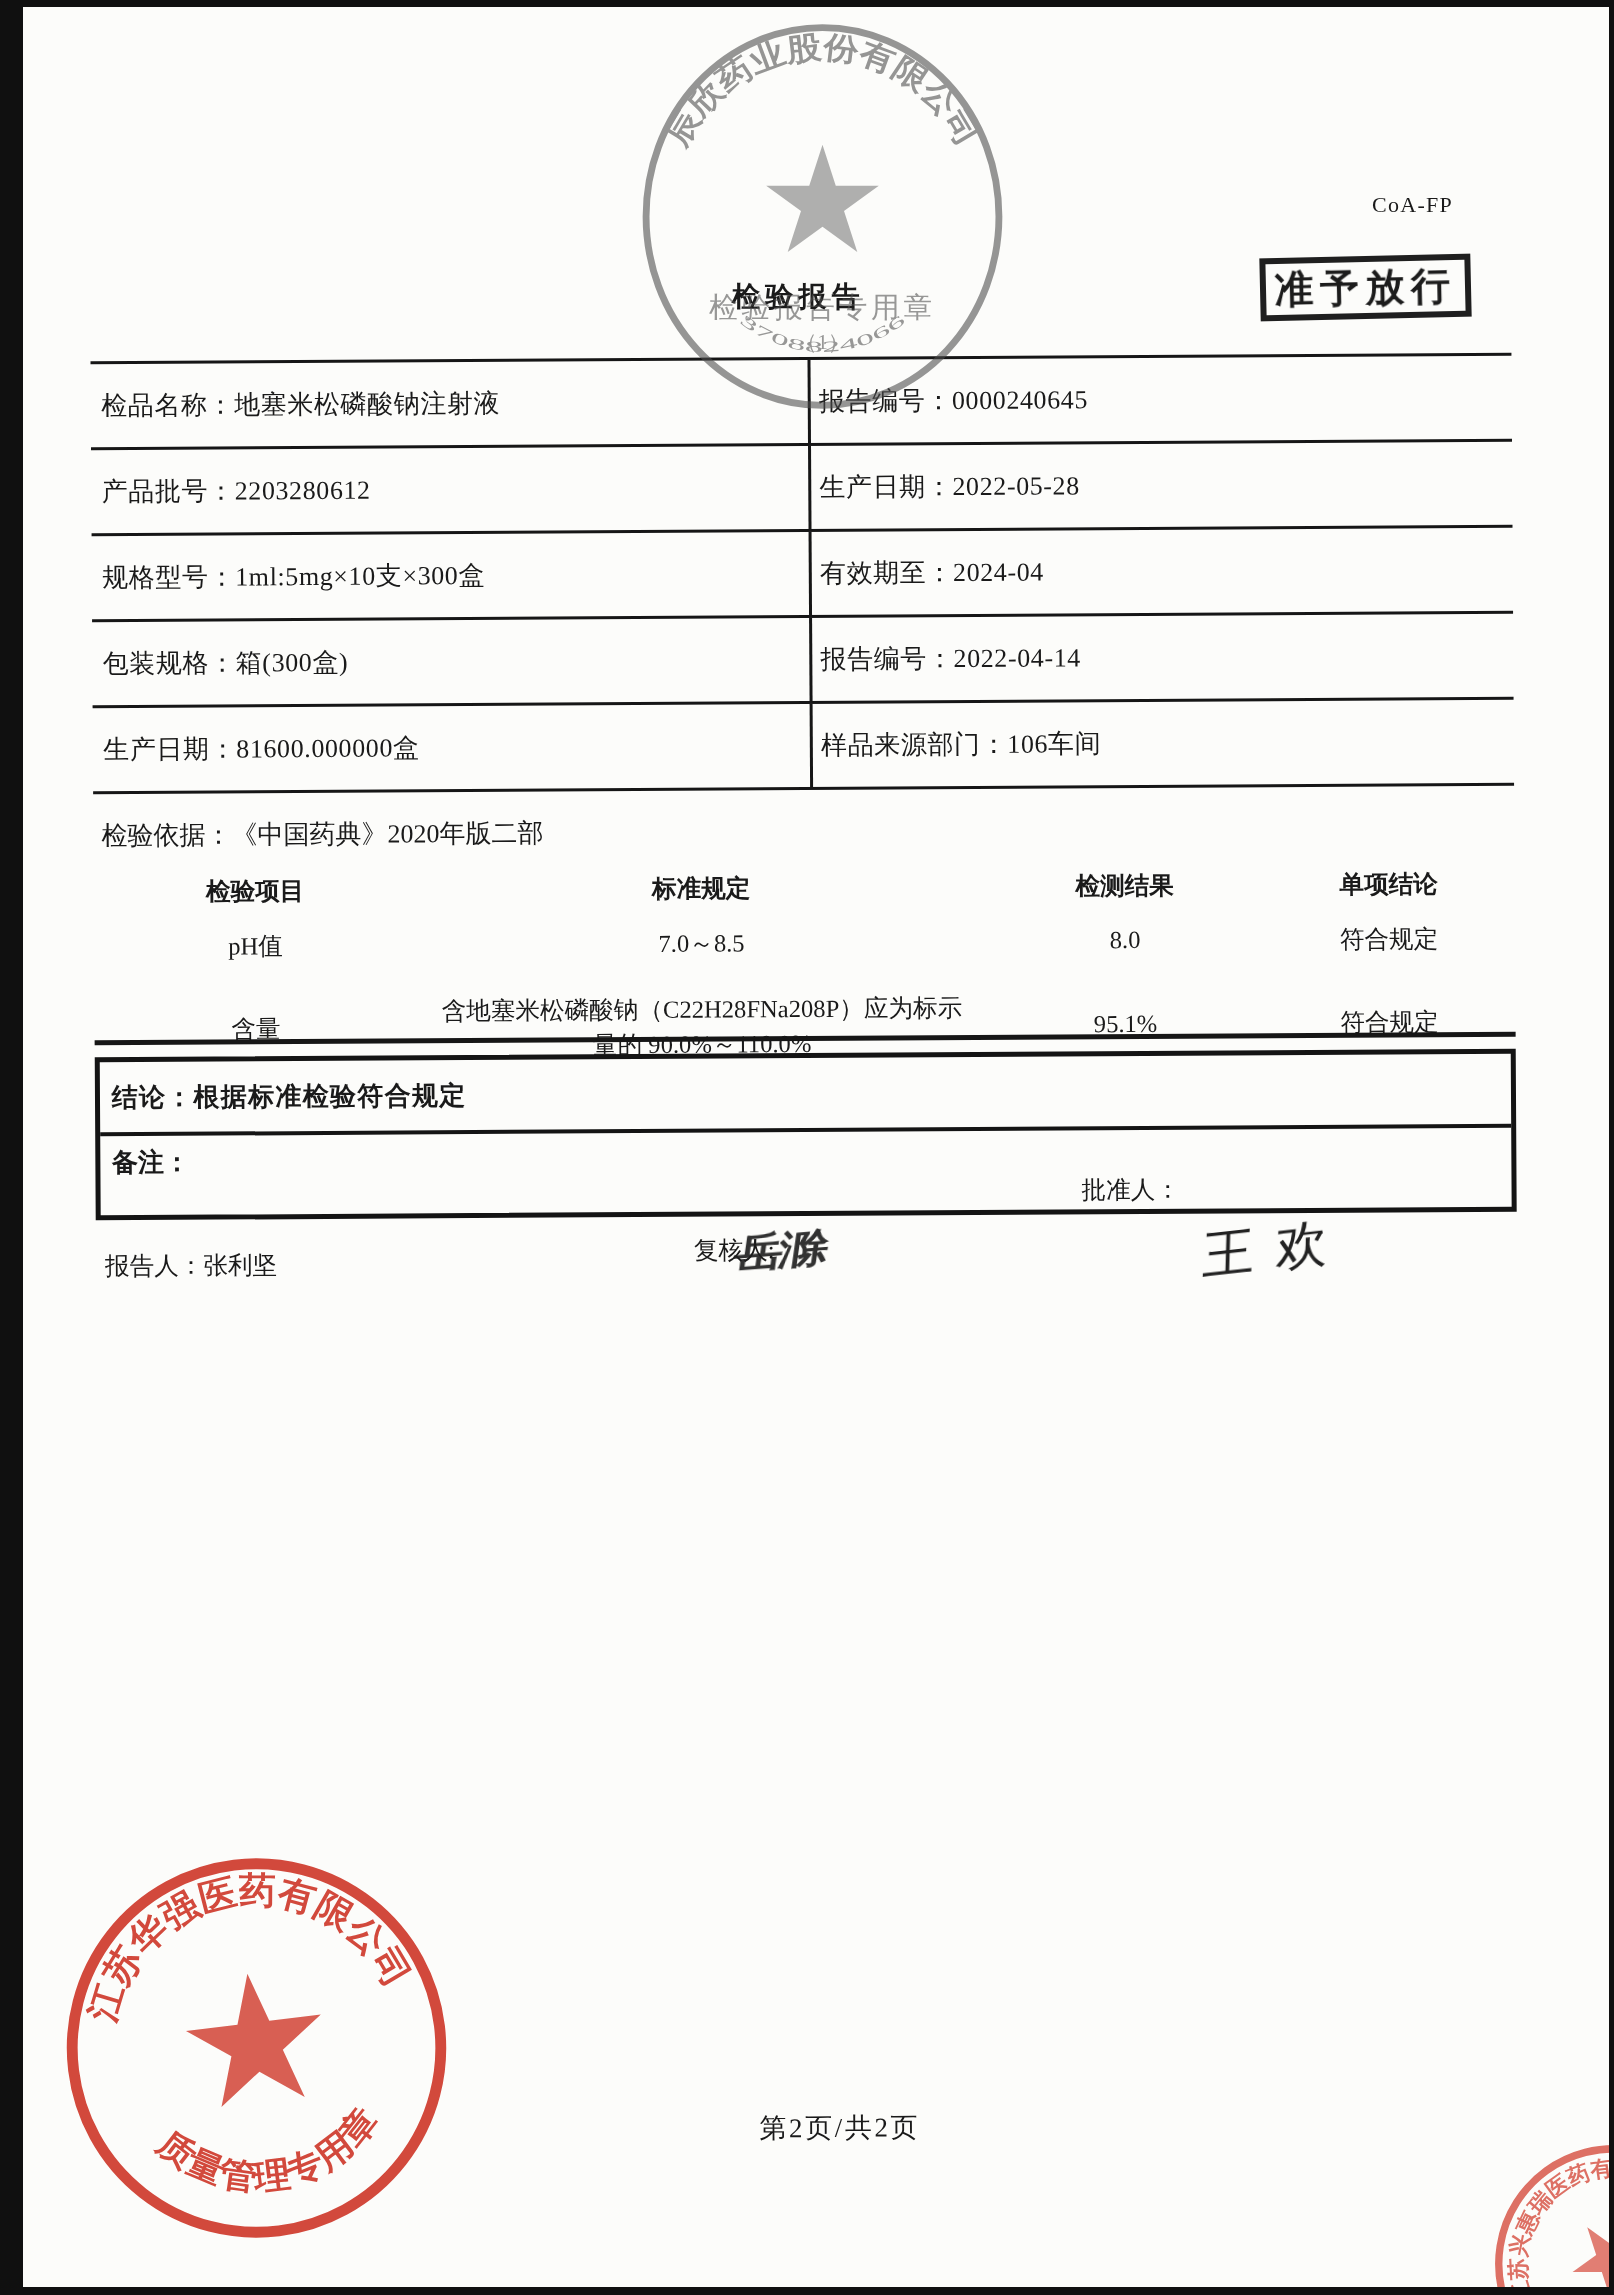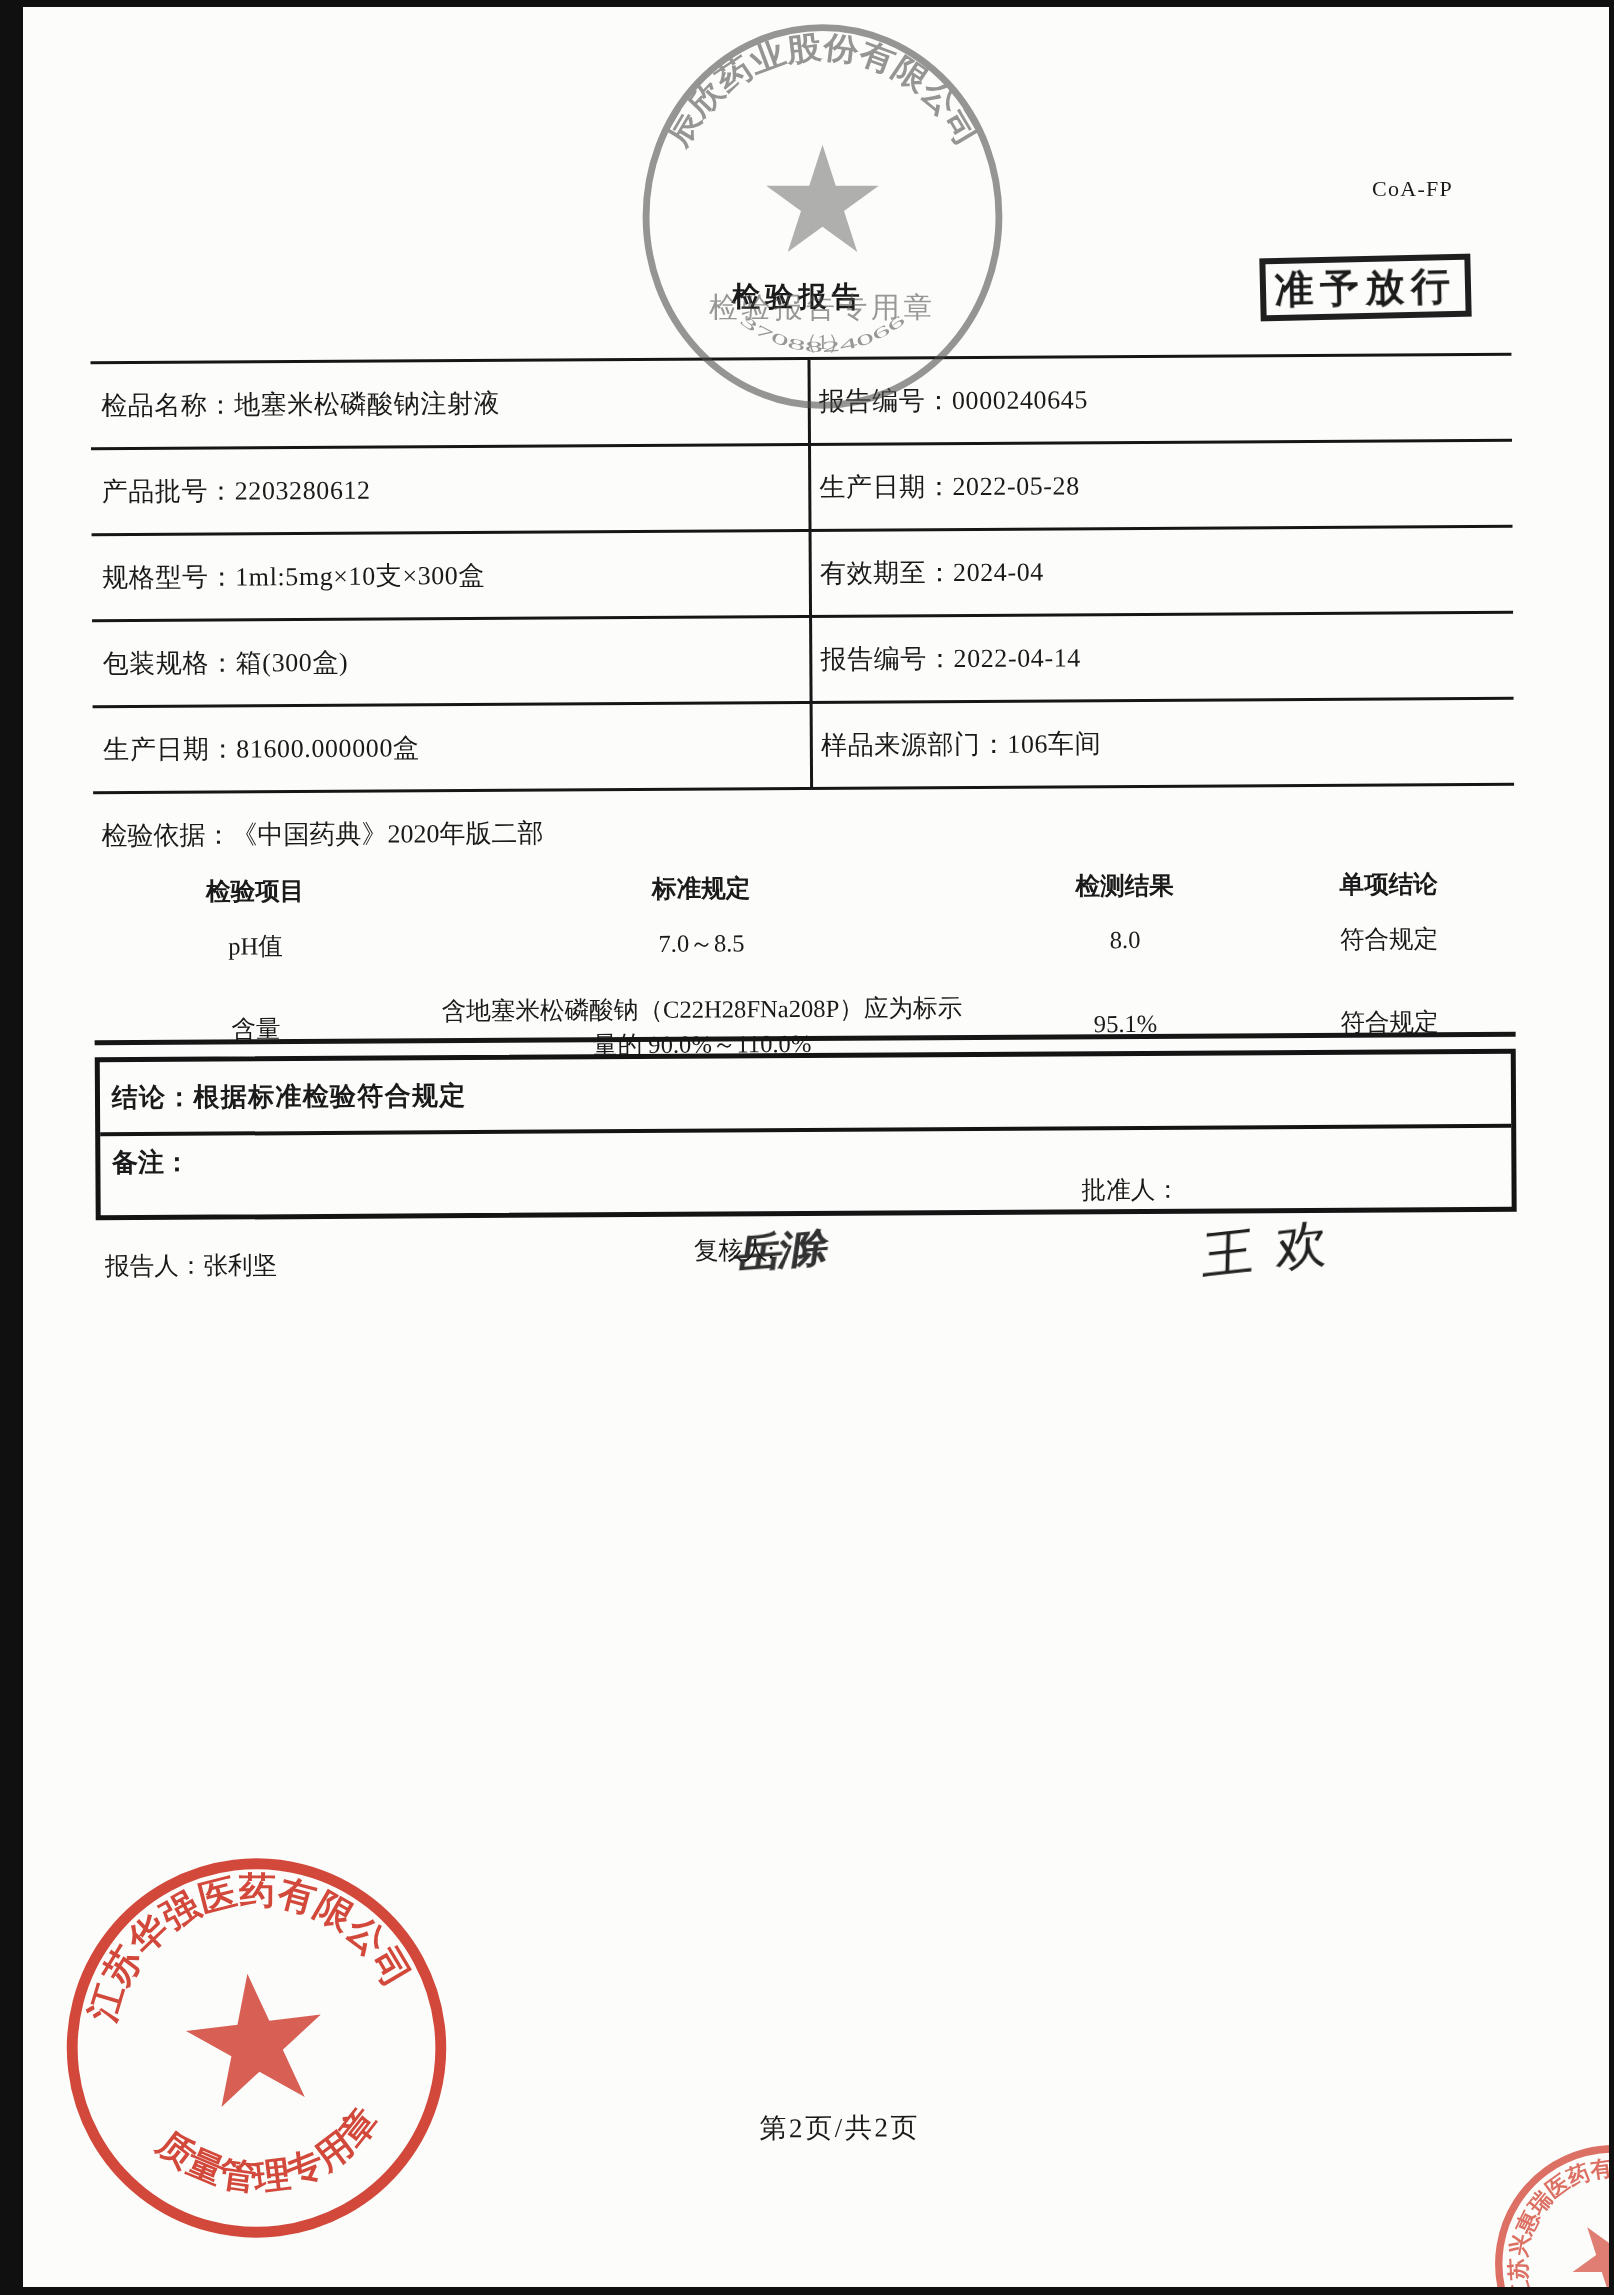--- a/index.html
+++ b/index.html
@@ -18,21 +18,21 @@
   .edge.right{right:0;top:0;width:5.2px;height:2295px;}
   .edge.bottom{left:0;bottom:0;width:1614px;height:8.4px;}
 
   .abs{position:absolute;}
   .tilt{position:absolute;inset:0;transform:rotate(-0.35deg);transform-origin:50% 55%;}
 
   .doc-title{
     top:188px;left:362px;width:873px;text-align:center;
     font-size:32px;font-weight:700;letter-spacing:2.6px;z-index:4;
   }
-  .coa{top:176px;left:1372px;width:168px;font-size:22px;letter-spacing:1.3px;z-index:4;}
+  .coa{top:192px;left:1372px;width:168px;font-size:22px;letter-spacing:1.3px;z-index:4;}
   .doc-subtitle{
     top:278px;left:637px;width:323px;text-align:center;
     font-size:28px;font-weight:700;letter-spacing:5.2px;z-index:4;
   }
   .release-stamp{
     top:256px;left:1260px;width:211px;height:63px;
     border:6.5px solid #1f1f1f;box-sizing:border-box;
     display:flex;align-items:center;justify-content:center;
     transform:rotate(-1.3deg);z-index:6;
     font-size:39px;font-weight:700;letter-spacing:6.5px;color:#1c1c1c;

